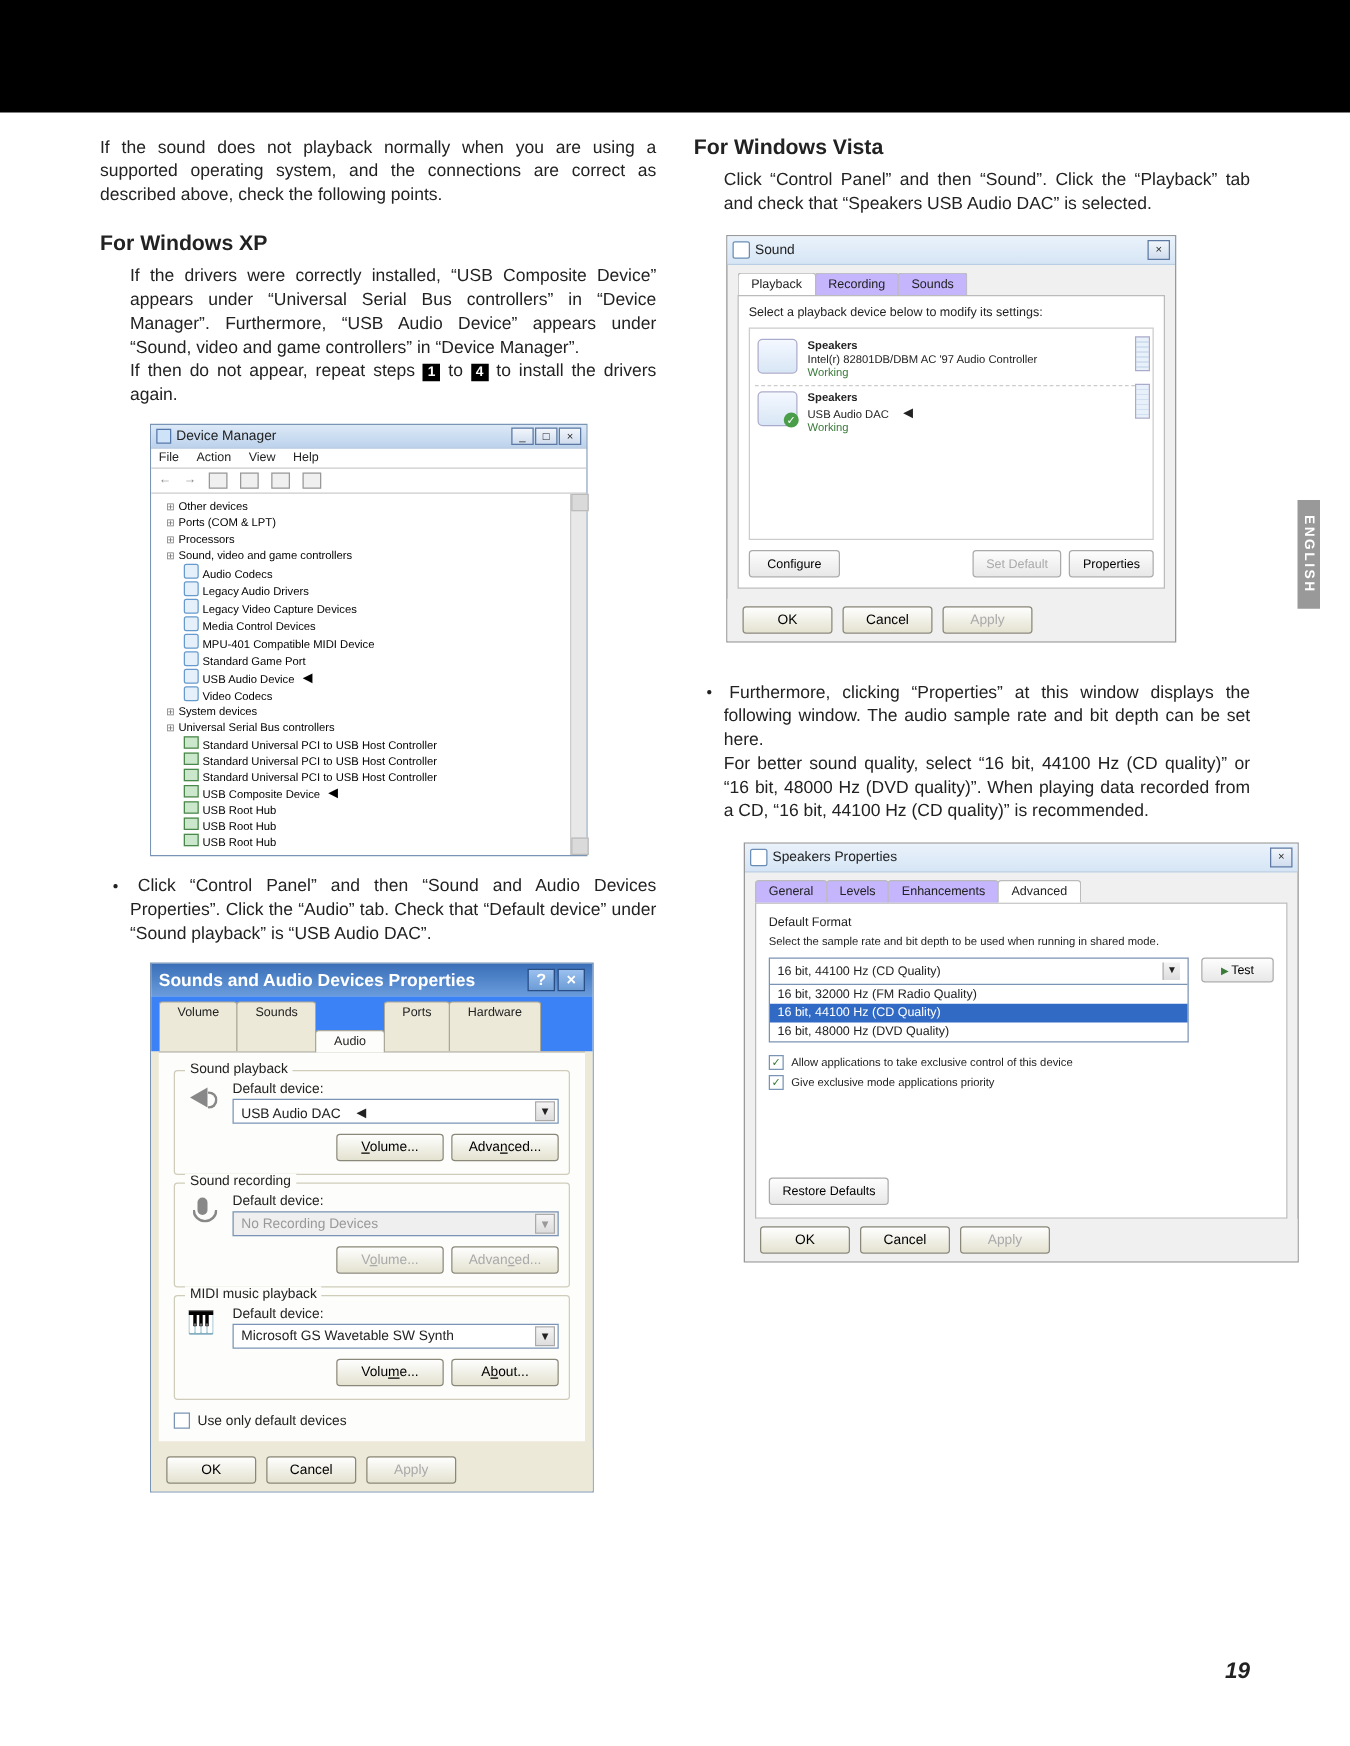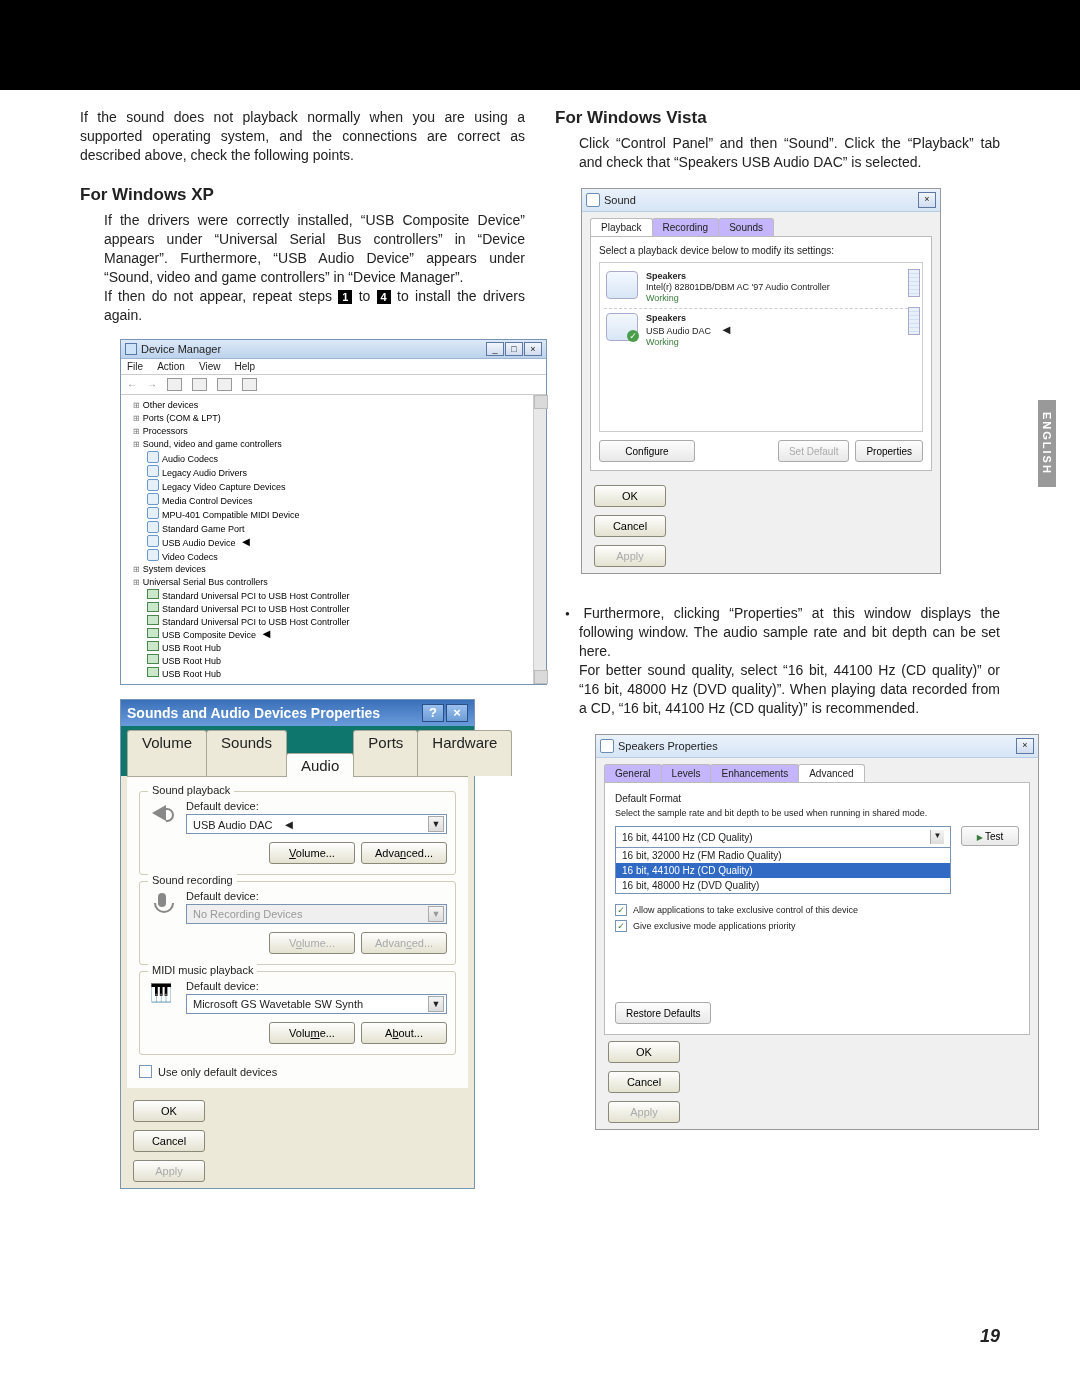--- a/index.html
+++ b/index.html
@@ -64,21 +64,21 @@
     line-height: 19px;
     text-align: justify;
     padding-left: 14px;
     text-indent: -14px;
     margin-left: 10px;
   }
   .nobullet { text-indent: 0 !important; padding-left: 14px; margin-left: 10px; font-size: 14px; line-height: 19px; text-align: justify;}
   .screenshot-frame {
     margin: 14px 0 0 40px;
     border: 1px solid #7a94b5;
-    width: 427px;
+    width: 350px;
     font-size: 10px;
     background: #fff;
   }
   .titlebar {
     display: flex;
     align-items: center;
     background: linear-gradient(#dce9f7,#bcd2ec);
     border-bottom: 1px solid #9cb5d3;
     padding: 2px 4px;
     font-size: 11px;
@@ -129,21 +129,21 @@
     font-size: 14px;
     padding: 4px 6px;
     display: flex; align-items: center;
   }
   .xp-title .title { flex: 1; }
   .xp-title .help, .xp-title .close {
     width: 22px; height: 18px; border:1px solid #2a4f87;
     background: linear-gradient(#9ac0ee,#6c9cd6);
     text-align: center; line-height: 16px; font-size: 13px; margin-left:2px;
   }
-  .tabs { display: flex; background:#0f766e; padding: 4px 6px 0 6px; font-size:15px;}
+  .tabs { display: flex; background:#3b82f6; padding: 4px 6px 0 6px; font-size:10px;}
   .tab {
     padding: 3px 14px;
     border: 1px solid #aca899; border-bottom: none;
     background: #ece9d8; margin-right: -1px;
     border-radius: 3px 3px 0 0;
   }
   .tab.active { background: #fdfdfb; position:relative; top:1px;margin-top:22px; }
   .xp-body { background:#fdfdfb; border-top:1px solid #aca899; padding: 8px 12px 10px 12px; margin: 0 6px 6px 6px;}
   .grp { border:1px solid #cfcdb9; border-radius:3px; margin-top:6px; padding: 8px 8px 10px 10px; position:relative;}
   .grp-title { position:absolute; top:-8px; left:8px; background:#fdfdfb; padding:0 4px; font-size:11px;}
@@ -163,21 +163,21 @@
     display:flex; align-items:center; justify-content:space-between;
     padding: 0 2px 0 6px; margin-top:2px; background:#fff;
   }
   .dd.disabled { background:#efefef; color:#999;}
   .dd-arrow{ width:16px;height:16px;border:1px solid #aaa;background:linear-gradient(#f4f4f4,#ddd);text-align:center;line-height:14px;font-size:9px;}
   .btn-row { display:flex; justify-content:flex-end; gap:6px; margin-top:8px;}
   .xp-btn { width:86px; height:22px; border:1px solid #8a8878; background:linear-gradient(#fefefe,#e4e2d0); font-size:11px; border-radius:3px; text-decoration:underline; text-decoration-color:transparent;}
   .xp-btn .ul{ text-decoration:underline;}
   .chk-row{ margin-top:10px; font-size:11px; display:flex; align-items:center; gap:6px;}
   .chk{ width:13px; height:13px; border:1px solid #7a94b5; background:#fff;}
-  .dialog-btns{ display:flex; justify-content:flex-end; gap:8px; padding:6px 12px; background:#ece9d8;flex-direction:column;}
+  .dialog-btns{ display:flex; gap:8px; padding:6px 12px; background:#ece9d8;}
   .dlg-btn{width:72px;height:22px;border:1px solid #8a8878;background:linear-gradient(#fefefe,#e4e2d0);font-size:11px;border-radius:3px;}
   .dlg-btn.disabled{color:#aaa;}
   
   .vista-frame{ margin:16px 0 0 26px; width:360px; border:1px solid #999; font-size:10px; background:#f0f0f0;}
   .vista-title{ display:flex; align-items:center; padding:3px 4px; background:linear-gradient(#eaf2fb,#d6e5f5); border-bottom:1px solid #b9cde4; font-size:11px;}
   .vista-title .ic{width:14px;height:14px;border:1px solid #6a8db5;border-radius:2px;background:#fff;margin-right:4px;}
   .vista-tabs{ display:flex; padding:6px 8px 0 8px; font-size:10px;}
   .vtab{padding:3px 10px; border:1px solid #bbb; border-bottom:none; background:#c4b5fd; border-radius:3px 3px 0 0; margin-right:-1px;}
   .vtab.active{background:#fff;}
   .vista-body{ background:#fff; border:1px solid #bbb; margin:0 8px 8px 8px; padding:8px;}
@@ -187,21 +187,21 @@
   .vitem + .vitem { border-top:1px dashed #ccc;}
   .vicon{ width:32px; height:28px; border:1px solid #aac; background:linear-gradient(#f4f8ff,#d8e6f5); border-radius:4px; position:relative;}
   .vicon.chk::after{content:"\2713";position:absolute;right:-2px;bottom:-2px;width:12px;height:12px;background:#4a9e4a;color:#fff;border-radius:50%;font-size:9px;text-align:center;line-height:12px;}
   .vinfo{ font-size:9px; line-height:11px;}
   .vinfo .name{font-weight:bold;}
   .vinfo .status{color:#3a7a3a;}
   .meter{ position:absolute; right:2px; width:12px; height:28px; border:1px solid #aac; background:repeating-linear-gradient(#e8f0fa 0 3px,#d0e0f0 3px 4px);}
   .vista-btns{display:flex; gap:6px; margin-top:8px;}
   .vbtn{height:22px;border:1px solid #aaa;background:linear-gradient(#fdfdfd,#e8e8e8);font-size:10px;border-radius:3px;padding:0 10px;}
   .vbtn.disabled{color:#aaa;}
-  .vbtn.wide{width:96px;}
+  .vbtn.wide{width:73px;}
   
   .sp-frame{ margin:16px 0 0 40px; width:444px; border:1px solid #999; font-size:10px; background:#f0f0f0;}
   .sp-body{ background:#fff; border:1px solid #bbb; margin:0 8px; padding:10px;}
   .df-label{font-size:10px;}
   .df-desc{font-size:9px; margin:4px 0 8px 0;}
   .combo-row{display:flex; gap:10px; align-items:flex-start;}
   .combo{flex:1;border:1px solid #7a94b5;background:#fff;}
   .combo-val{padding:3px 6px;display:flex;justify-content:space-between;align-items:center;}
   .combo-arrow{width:14px;height:14px;border-left:1px solid #aaa;background:linear-gradient(#f4f4f4,#ddd);text-align:center;line-height:12px;font-size:8px;}
   .combo-list{border-top:1px solid #7a94b5;}
@@ -296,20 +296,23 @@
                 <li class="usb">USB Root Hub</li>
                 <li class="usb">USB Root Hub</li>
                 <li class="usb">USB Root Hub</li>
               </ul>
             </li>
           </ul>
         </div>
       </div>
     </div>
 
+    <ul class="bullets">
+      <li>Click “Control Panel” and then “Sound and Audio Devices Properties”. Click the “Audio” tab. Check that “Default device” under “Sound playback” is “USB Audio DAC”.</li>
+    </ul>
 
     <div class="screenshot-frame" style="width:355px">
       <div class="xp-title">
         <span class="title">Sounds and Audio Devices Properties</span>
         <div class="help">?</div>
         <div class="close">×</div>
       </div>
       <div style="background:#ece9d8;">
       <div class="tabs">
         <div class="tab">Volume</div>

